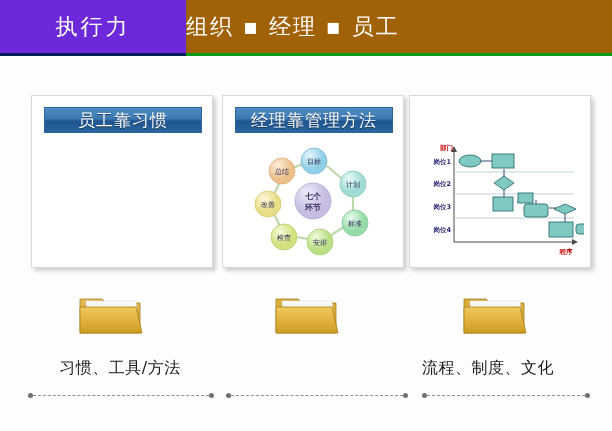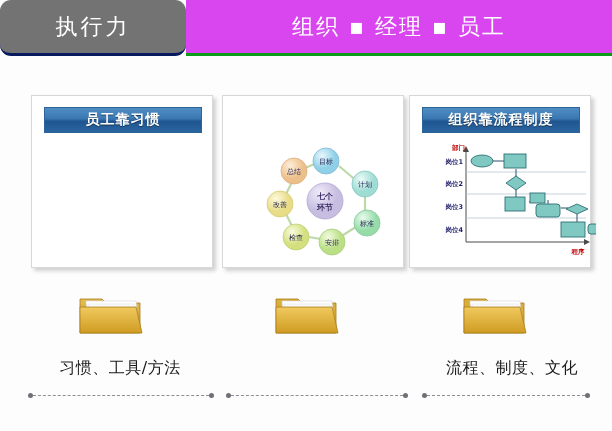--- a/index.html
+++ b/index.html
@@ -8,29 +8,29 @@
     background: #ffffff;
     font-family: "DejaVu Sans", "Liberation Sans", sans-serif;
     overflow: hidden;
   }
   .slide { position: relative; width: 612px; height: 431px; background: #fdfdfd; }
 
   
   .header { position: absolute; left: 0; top: 0; width: 612px; height: 56px; display: flex; }
   .hdr-left {
     width: 210px; height: 56px;
-    background: #737373;
+    background: #6d28d9;
     border-bottom: 3px solid #071a5e;
-    display: flex; align-items: center; justify-content: center; border-radius: 11px;
+    display: flex; align-items: center; justify-content: center;
   }
   .hdr-right {
     width: 481px; height: 56px;
-    background: #d946ef;
+    background: #a16207;
     border-bottom: 3px solid #0a9b1a;
-    display: flex; align-items: center; justify-content: center;
+    display: flex; align-items: center; 
   }
   .hdr-left-text {
     color: #ffffff; font-size: 22px; font-weight: 400; letter-spacing: 3px;
   }
   .hdr-right-text {
     color: #ffffff; font-size: 22px; font-weight: 400; letter-spacing: 2px;
   }
 
   
   .cards { position: absolute; left: 0; top: 95px; width: 612px; height: 180px; }
@@ -43,43 +43,43 @@
   .card.c2 { left: 222px; }
   .card.c3 { left: 409px; }
 
   .card-title {
     position: absolute; left: 12px; top: 11px; width: 158px; height: 26px;
     background: linear-gradient(to bottom, #4f8ec4 0%, #3a77b2 45%, #1f5590 55%, #29659f 100%);
     border: 1px solid #2d6499;
     display: flex; align-items: center; justify-content: center;
   }
   .card-title span {
-    color: #ffffff; font-size: 14px; font-weight: 700; letter-spacing: 1px;
+    color: #ffffff; font-size: 17px; font-weight: 400; letter-spacing: 1px;
     text-shadow: 0 1px 0 rgba(0,0,0,0.45);
   }
-  .card-body { position: absolute; left: 12px; top: 42px; width: 182px; height: 128px; text-align: center; }
+  .card-body { position: absolute; left: 0; top: 42px; width: 182px; height: 128px; text-align: center; }
   .card-body svg { display: block; margin: 0 auto; }
 
   
   .folders { position: absolute; left: 0; top: 285px; width: 612px; height: 62px; }
   .folder { position: absolute; top: 0; width: 76px; height: 58px; }
   .folder.f1 { left: 72px; }
   .folder.f2 { left: 268px; }
   .folder.f3 { left: 456px; }
 
   
   .captions { position: absolute; left: 0; top: 355px; width: 612px; height: 30px; padding-left: 14px; }
   .caption {
     position: absolute; top: 0; height: 26px;
     display: flex; align-items: center; justify-content: center;
     color: #1a1a1a; font-size: 16px; letter-spacing: 0.5px; white-space: nowrap;
   }
   .caption.p1 { left: 22px;  width: 196px; }
   .caption.p2 { left: 222px; width: 190px; }
-  .caption.p3 { left: 424px; width: 176px; }
+  .caption.p3 { left: 400px; width: 176px; }
 
   
   .rules { position: absolute; left: 0; top: 390px; width: 612px; height: 12px; }
   .rule { position: absolute; top: 3px; height: 6px; }
   .rule .line {
     position: absolute; left: 5px; right: 5px; top: 2px; height: 0;
     border-top: 1px dashed #8e8e94;
   }
   .rule .dot {
     position: absolute; top: 0; width: 5px; height: 5px; border-radius: 50%;
@@ -107,20 +107,23 @@
 
   <div class="cards">
 
     <div class="card c1">
       <div class="card-title">
         <span>员工靠习惯</span>
       </div>
     </div>
 
     <div class="card c2">
+      <div class="card-title">
+        <span>经理靠管理方法</span>
+      </div>
       <div class="card-body">
         <svg width="158" height="124" viewBox="0 0 158 124">
           <defs>
             <radialGradient id="gN0" cx="35%" cy="30%">
                 <stop offset="0%" stop-color="#e8f7fd"></stop>
                 <stop offset="100%" stop-color="#8fd0e8"></stop>
               </radialGradient>
             <radialGradient id="gN1" cx="35%" cy="30%">
                 <stop offset="0%" stop-color="#eafaf7"></stop>
                 <stop offset="100%" stop-color="#9fdcd4"></stop>
@@ -183,23 +186,20 @@
           </g>
           <g font-family="DejaVu Sans, sans-serif" font-size="8" fill="#3b2f66" text-anchor="middle" font-weight="bold">
             <text x="78" y="61">七个</text>
             <text x="78" y="72">环节</text>
           </g>
         </svg>
       </div>
     </div>
 
     <div class="card c3">
-      <div class="card-title">
-        <span>组织靠流程制度</span>
-      </div>
       <div class="card-body">
         <svg width="166" height="124" viewBox="0 0 166 124">
 
           <g stroke="#4a4a4a" stroke-width="1" fill="none">
             <path d="M36 12 L36 104"></path>
             <path d="M36 104 L156 104"></path>
           </g>
           <path d="M36 8 l-3 6 l6 0 z" fill="#4a4a4a"></path>
           <path d="M160 104 l-6 -3 l0 6 z" fill="#4a4a4a"></path>
 

